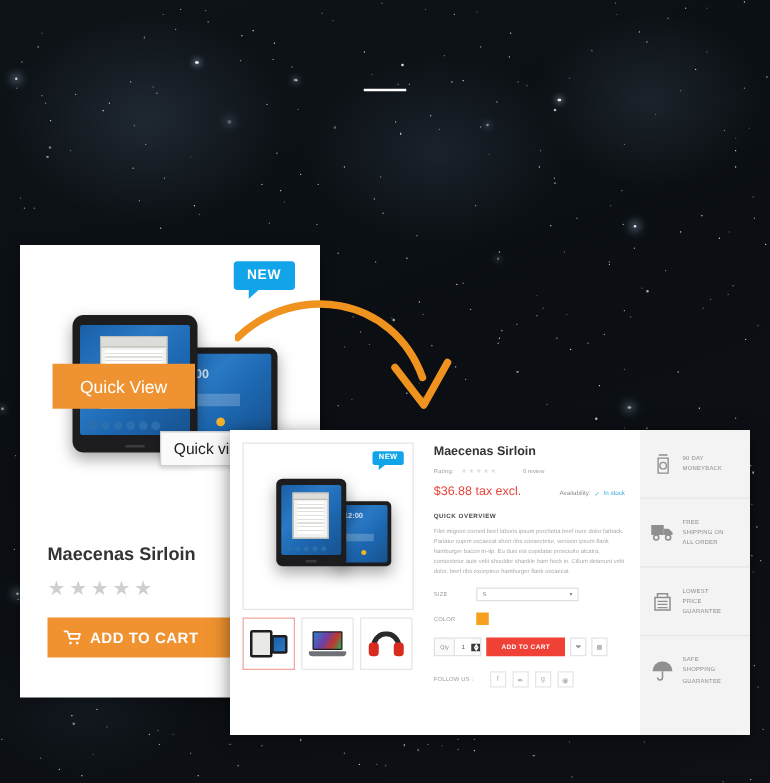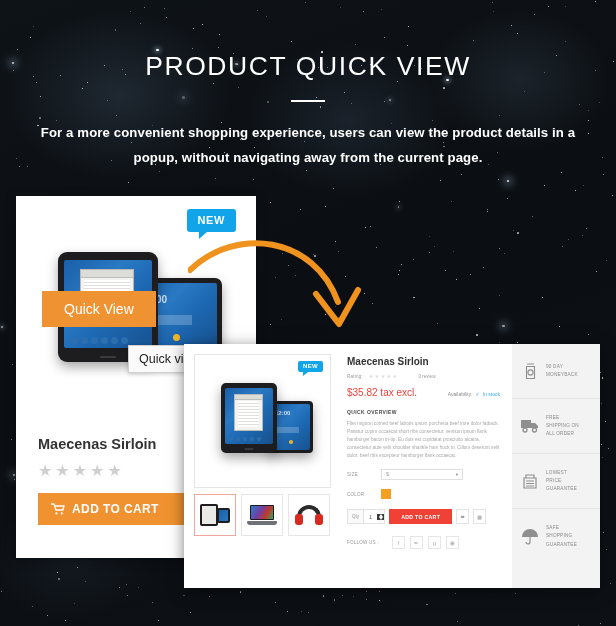--- a/index.html
+++ b/index.html
@@ -638,23 +638,21 @@
       <i class="st" style="left:451.3px;top:201.1px;width:1px;height:1px;opacity:0.39"></i>
       <i class="st" style="left:305.5px;top:518.7px;width:1px;height:1px;opacity:0.65"></i>
       <i class="st" style="left:453.2px;top:250.9px;width:1px;height:1px;opacity:0.32"></i>
       <i class="st" style="left:334.1px;top:561.8px;width:1px;height:1px;opacity:0.56"></i>
       <i class="st" style="left:606.3px;top:549.0px;width:1px;height:1px;opacity:0.52"></i>
       <i class="st" style="left:613.1px;top:61.0px;width:1px;height:1px;opacity:0.91"></i>
     </div>
 </div>
 
 <div class="hd">
-  <h1>PRODUCT QUICK VIEW</h1>
   <div class="rule"></div>
-  <div class="sub">For a more convenient shopping experience, users can view the product details in a popup, without navigating away from the current page.</div>
 </div>
 
 <svg class="arrow" width="180" height="110" viewBox="0 0 180 110">
   <path d="M2 42 C 48 -2, 126 8, 150 74" fill="none" stroke="#f0921e" stroke-width="6" stroke-linecap="round"></path>
   <path d="M128 66 L151 96 L170 62" fill="none" stroke="#f0921e" stroke-width="6" stroke-linecap="round" stroke-linejoin="round"></path>
 </svg>
 
 <div class="card">
   <div class="card-img">
     <div class="new-badge">NEW</div>
@@ -766,21 +764,21 @@
   </div>
 
   <div class="m-info">
     <div class="m-title">Maecenas Sirloin</div>
     <div class="m-rowrate">
       <span class="m-lbl">Rating:</span>
       <span class="m-stars">★★★★★</span>
       <span class="m-revs">0 review</span>
     </div>
     <div class="m-priceline">
-      <span class="m-price">$35.82 tax excl.</span>
+      <span class="m-price">$36.88 tax excl.</span>
       <span class="m-avail">
         <span>Availability:</span>
         <span class="m-instock">✓</span>
         <span class="m-instock">In stock</span>
       </span>
     </div>
     <div class="m-ov-t">QUICK OVERVIEW</div>
     <div class="m-ov">Filet mignon corned beef laboris ipsum porchetta beef irure dolor fatback. Pariatur cupim occaecat short ribs consectetur, venison ipsum flank hamburger bacon tri-tip. Eu duis est cupidatat prosciutto alcatra, consectetur aute velit shoulder shankle ham hock in. Cillum deserunt velit dolor, beef ribs excepteur hamburger flank occaecat.</div>
 
     <div class="m-attr">

